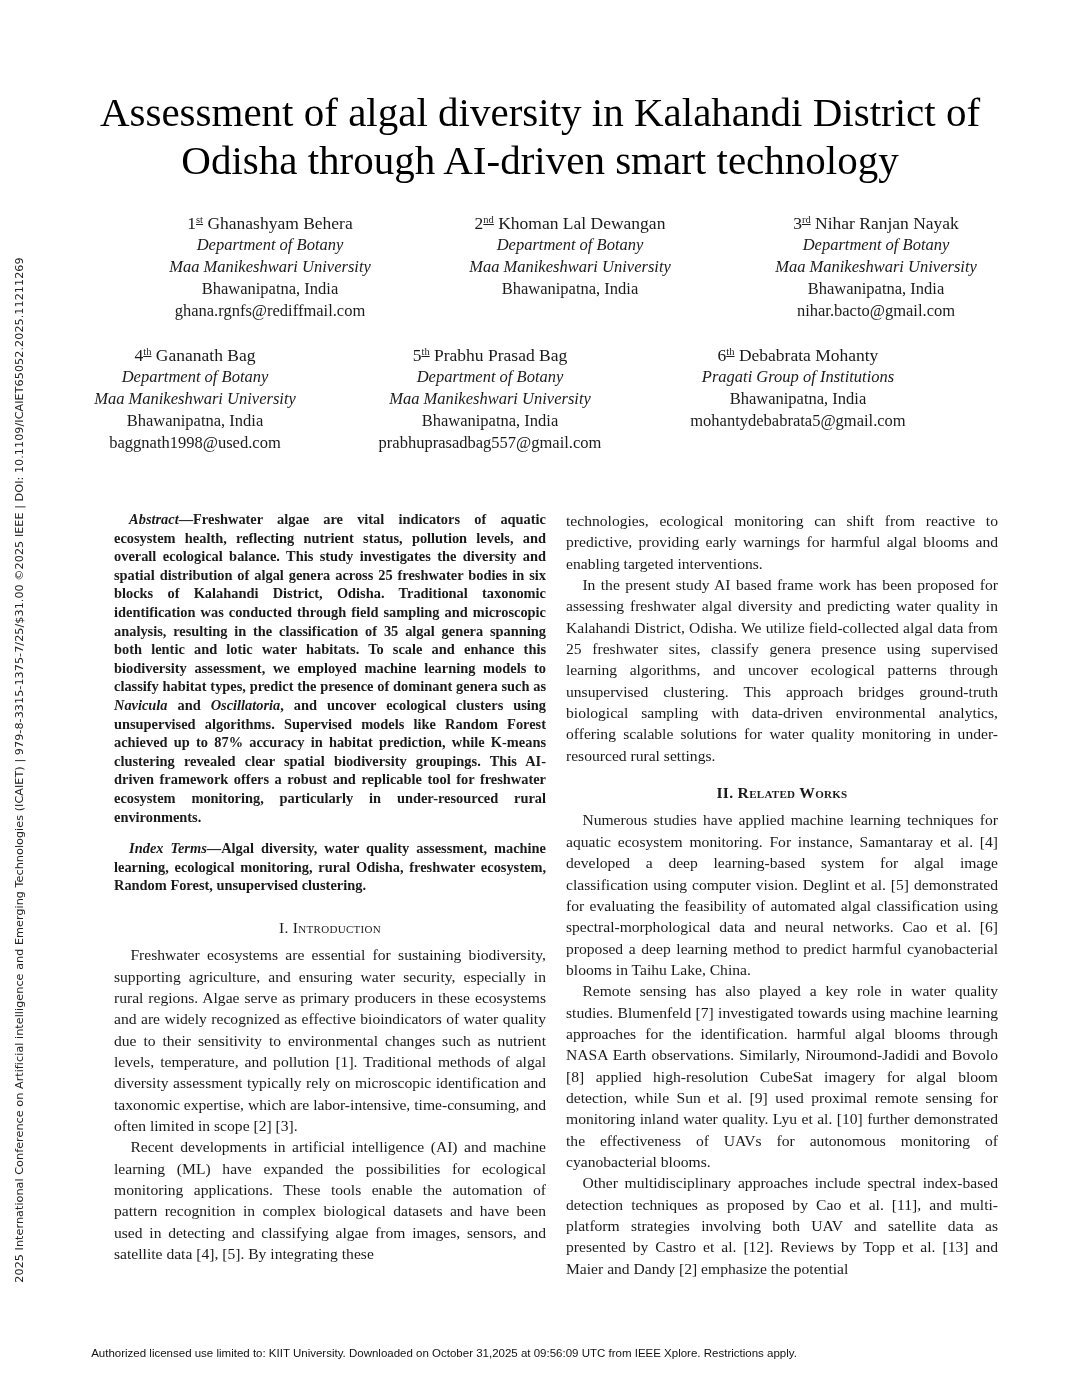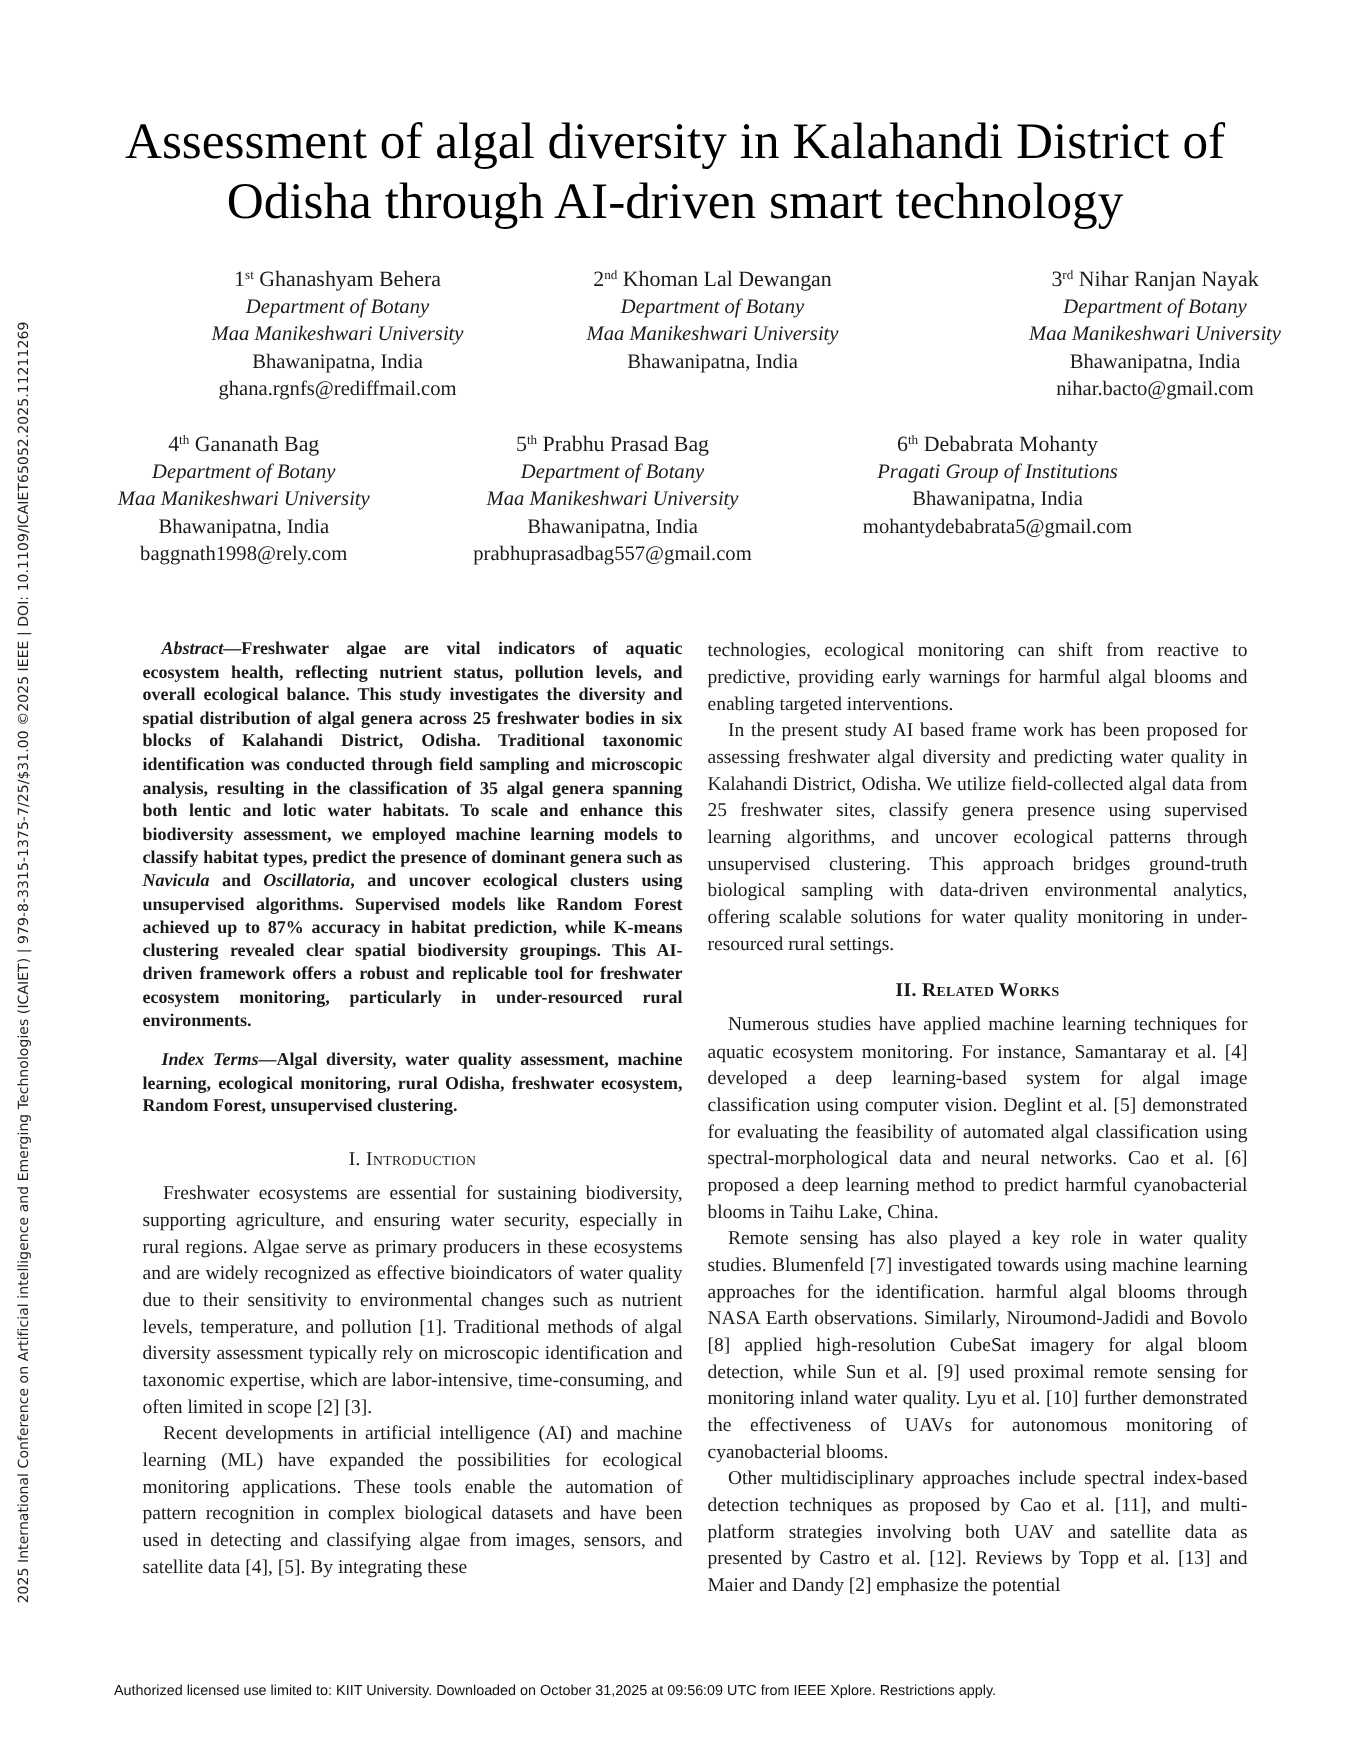--- a/index.html
+++ b/index.html
@@ -19,21 +19,21 @@
   }
   .title {
     position: absolute; left: 60px; top: 88px; width: 960px;
     text-align: center; font-size: 41px; line-height: 48px; font-weight: normal;
     margin: 0; color: #000000;
   }
   .author {
     position: absolute; text-align: center; font-size: 16.5px; line-height: 22px;
   }
   .author .name { font-size: 17.5px; }
-  .author .name sup { font-size: 10.5px; vertical-align: 6px; line-height: 0; }
+  .author .name sup { font-size: 10.5px; vertical-align: 6px; line-height: 0; text-decoration: underline; }
   .author .it { font-style: italic; }
   .col {
     position: absolute; width: 432px; font-size: 15.6px; line-height: 21.35px;
     text-align: justify;
     margin-left: 16px;
   }
   .col p { margin: 0; text-indent: 1.05em; }
   .col p.noind { text-indent: 0; }
   .abstract { font-weight: bold; font-size: 14.4px; line-height: 18.6px; }
   .abstract .it { font-style: italic; }
@@ -62,34 +62,34 @@
   <div class="it">Maa Manikeshwari University</div>
   <div>Bhawanipatna, India</div>
   <div>ghana.rgnfs@rediffmail.com</div>
 </div>
 <div class="author" style="left:420px; top:212px; width:300px;">
   <div class="name"><span>2</span><sup>nd</sup> <span>Khoman Lal Dewangan</span></div>
   <div class="it">Department of Botany</div>
   <div class="it">Maa Manikeshwari University</div>
   <div>Bhawanipatna, India</div>
 </div>
-<div class="author" style="left:774px; top:212px; width:300px;">
+<div class="author" style="left:726px; top:212px; width:300px;">
   <div class="name"><span>3</span><sup>rd</sup> <span>Nihar Ranjan Nayak</span></div>
   <div class="it">Department of Botany</div>
   <div class="it">Maa Manikeshwari University</div>
   <div>Bhawanipatna, India</div>
   <div>nihar.bacto@gmail.com</div>
 </div>
 
 <div class="author" style="left:45px; top:344px; width:300px;">
   <div class="name"><span>4</span><sup>th</sup> <span>Gananath Bag</span></div>
   <div class="it">Department of Botany</div>
   <div class="it">Maa Manikeshwari University</div>
   <div>Bhawanipatna, India</div>
-  <div>baggnath1998@rely.com</div>
+  <div>baggnath1998@used.com</div>
 </div>
 <div class="author" style="left:340px; top:344px; width:300px;">
   <div class="name"><span>5</span><sup>th</sup> <span>Prabhu Prasad Bag</span></div>
   <div class="it">Department of Botany</div>
   <div class="it">Maa Manikeshwari University</div>
   <div>Bhawanipatna, India</div>
   <div>prabhuprasadbag557@gmail.com</div>
 </div>
 <div class="author" style="left:648px; top:344px; width:300px;">
   <div class="name"><span>6</span><sup>th</sup> <span>Debabrata Mohanty</span></div>

